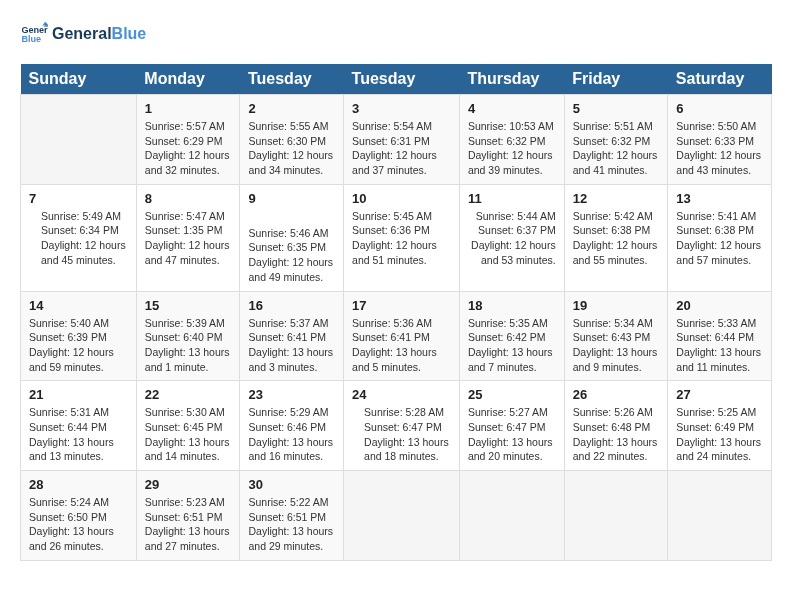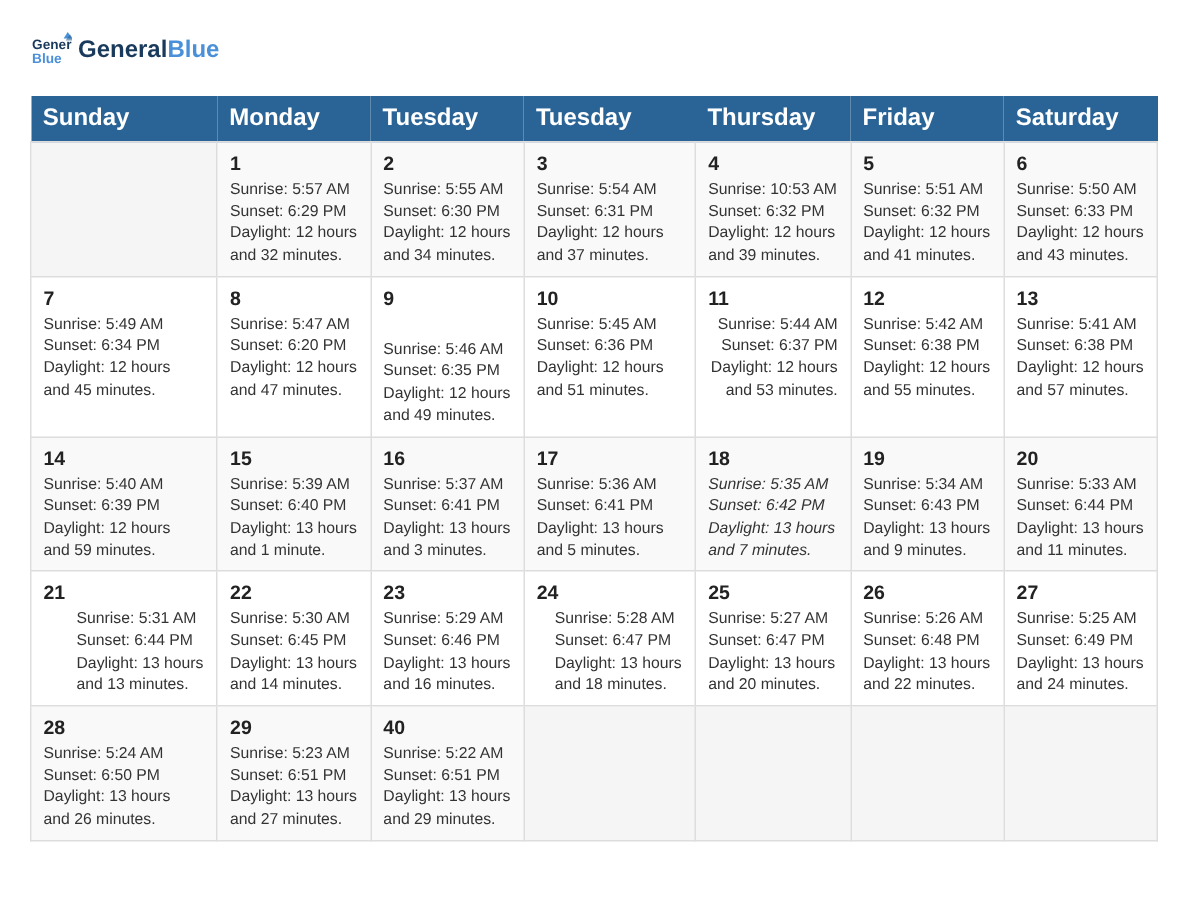--- a/index.html
+++ b/index.html
@@ -149,29 +149,29 @@
           <div class="day-number">6</div>
           <div class="day-info" style="white-space: pre-line;">Sunrise: 5:50 AM
 Sunset: 6:33 PM
 Daylight: 12 hours
 and 43 minutes.</div>
         </td>
       </tr>
       <tr>
         <td>
           <div class="day-number">7</div>
-          <div class="day-info" style="white-space: pre-line;">Sunrise: 5:49 AM
+          <div class="day-info" style="white-space: pre-line; margin-left: 12px;">Sunrise: 5:49 AM
 Sunset: 6:34 PM
 Daylight: 12 hours
 and 45 minutes.</div>
         </td>
         <td>
           <div class="day-number">8</div>
           <div class="day-info" style="white-space: pre-line;">Sunrise: 5:47 AM
-Sunset: 6:20 PM
+Sunset: 1:35 PM
 Daylight: 12 hours
 and 47 minutes.</div>
         </td>
         <td>
           <div class="day-number">9</div>
           <div class="day-info" style="white-space: pre-line; margin-top: 20px;">Sunrise: 5:46 AM
 Sunset: 6:35 PM
 Daylight: 12 hours
 and 49 minutes.</div>
         </td>
@@ -228,21 +228,21 @@
         </td>
         <td>
           <div class="day-number">17</div>
           <div class="day-info" style="white-space: pre-line;">Sunrise: 5:36 AM
 Sunset: 6:41 PM
 Daylight: 13 hours
 and 5 minutes.</div>
         </td>
         <td>
           <div class="day-number">18</div>
-          <div class="day-info" style="white-space: pre-line; font-style: italic;">Sunrise: 5:35 AM
+          <div class="day-info" style="white-space: pre-line;">Sunrise: 5:35 AM
 Sunset: 6:42 PM
 Daylight: 13 hours
 and 7 minutes.</div>
         </td>
         <td>
           <div class="day-number">19</div>
           <div class="day-info" style="white-space: pre-line;">Sunrise: 5:34 AM
 Sunset: 6:43 PM
 Daylight: 13 hours
 and 9 minutes.</div>
@@ -251,21 +251,21 @@
           <div class="day-number">20</div>
           <div class="day-info" style="white-space: pre-line;">Sunrise: 5:33 AM
 Sunset: 6:44 PM
 Daylight: 13 hours
 and 11 minutes.</div>
         </td>
       </tr>
       <tr>
         <td>
           <div class="day-number">21</div>
-          <div class="day-info" style="white-space: pre-line; margin-left: 22px;">Sunrise: 5:31 AM
+          <div class="day-info" style="white-space: pre-line;">Sunrise: 5:31 AM
 Sunset: 6:44 PM
 Daylight: 13 hours
 and 13 minutes.</div>
         </td>
         <td>
           <div class="day-number">22</div>
           <div class="day-info" style="white-space: pre-line;">Sunrise: 5:30 AM
 Sunset: 6:45 PM
 Daylight: 13 hours
 and 14 minutes.</div>
@@ -315,21 +315,21 @@
 and 26 minutes.</div>
         </td>
         <td>
           <div class="day-number">29</div>
           <div class="day-info" style="white-space: pre-line;">Sunrise: 5:23 AM
 Sunset: 6:51 PM
 Daylight: 13 hours
 and 27 minutes.</div>
         </td>
         <td>
-          <div class="day-number">40</div>
+          <div class="day-number">30</div>
           <div class="day-info" style="white-space: pre-line;">Sunrise: 5:22 AM
 Sunset: 6:51 PM
 Daylight: 13 hours
 and 29 minutes.</div>
         </td>
         <td class="empty"></td>
         <td class="empty"></td>
         <td class="empty"></td>
         <td class="empty"></td>
       </tr>

